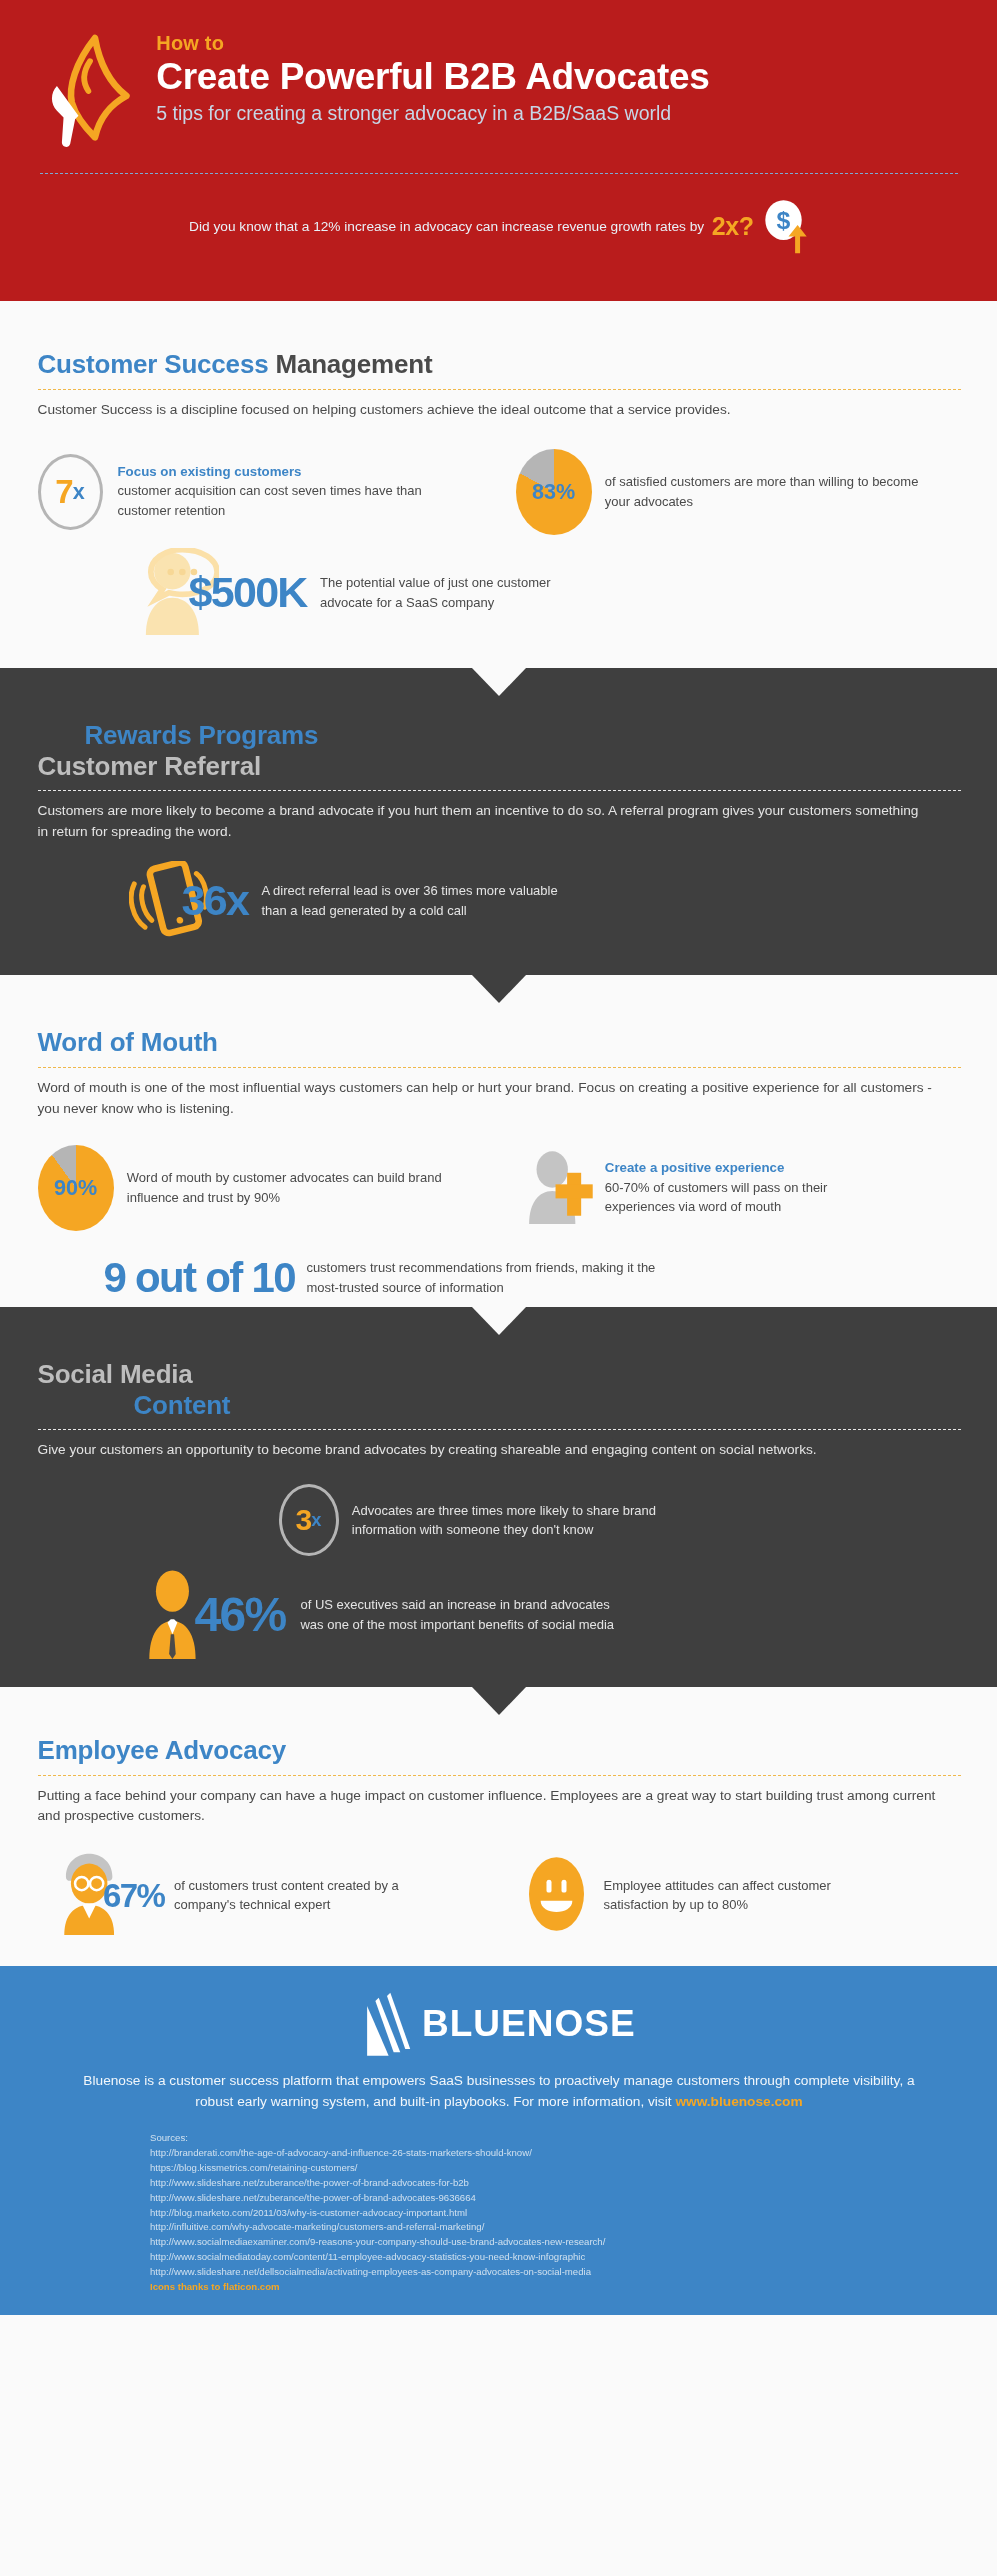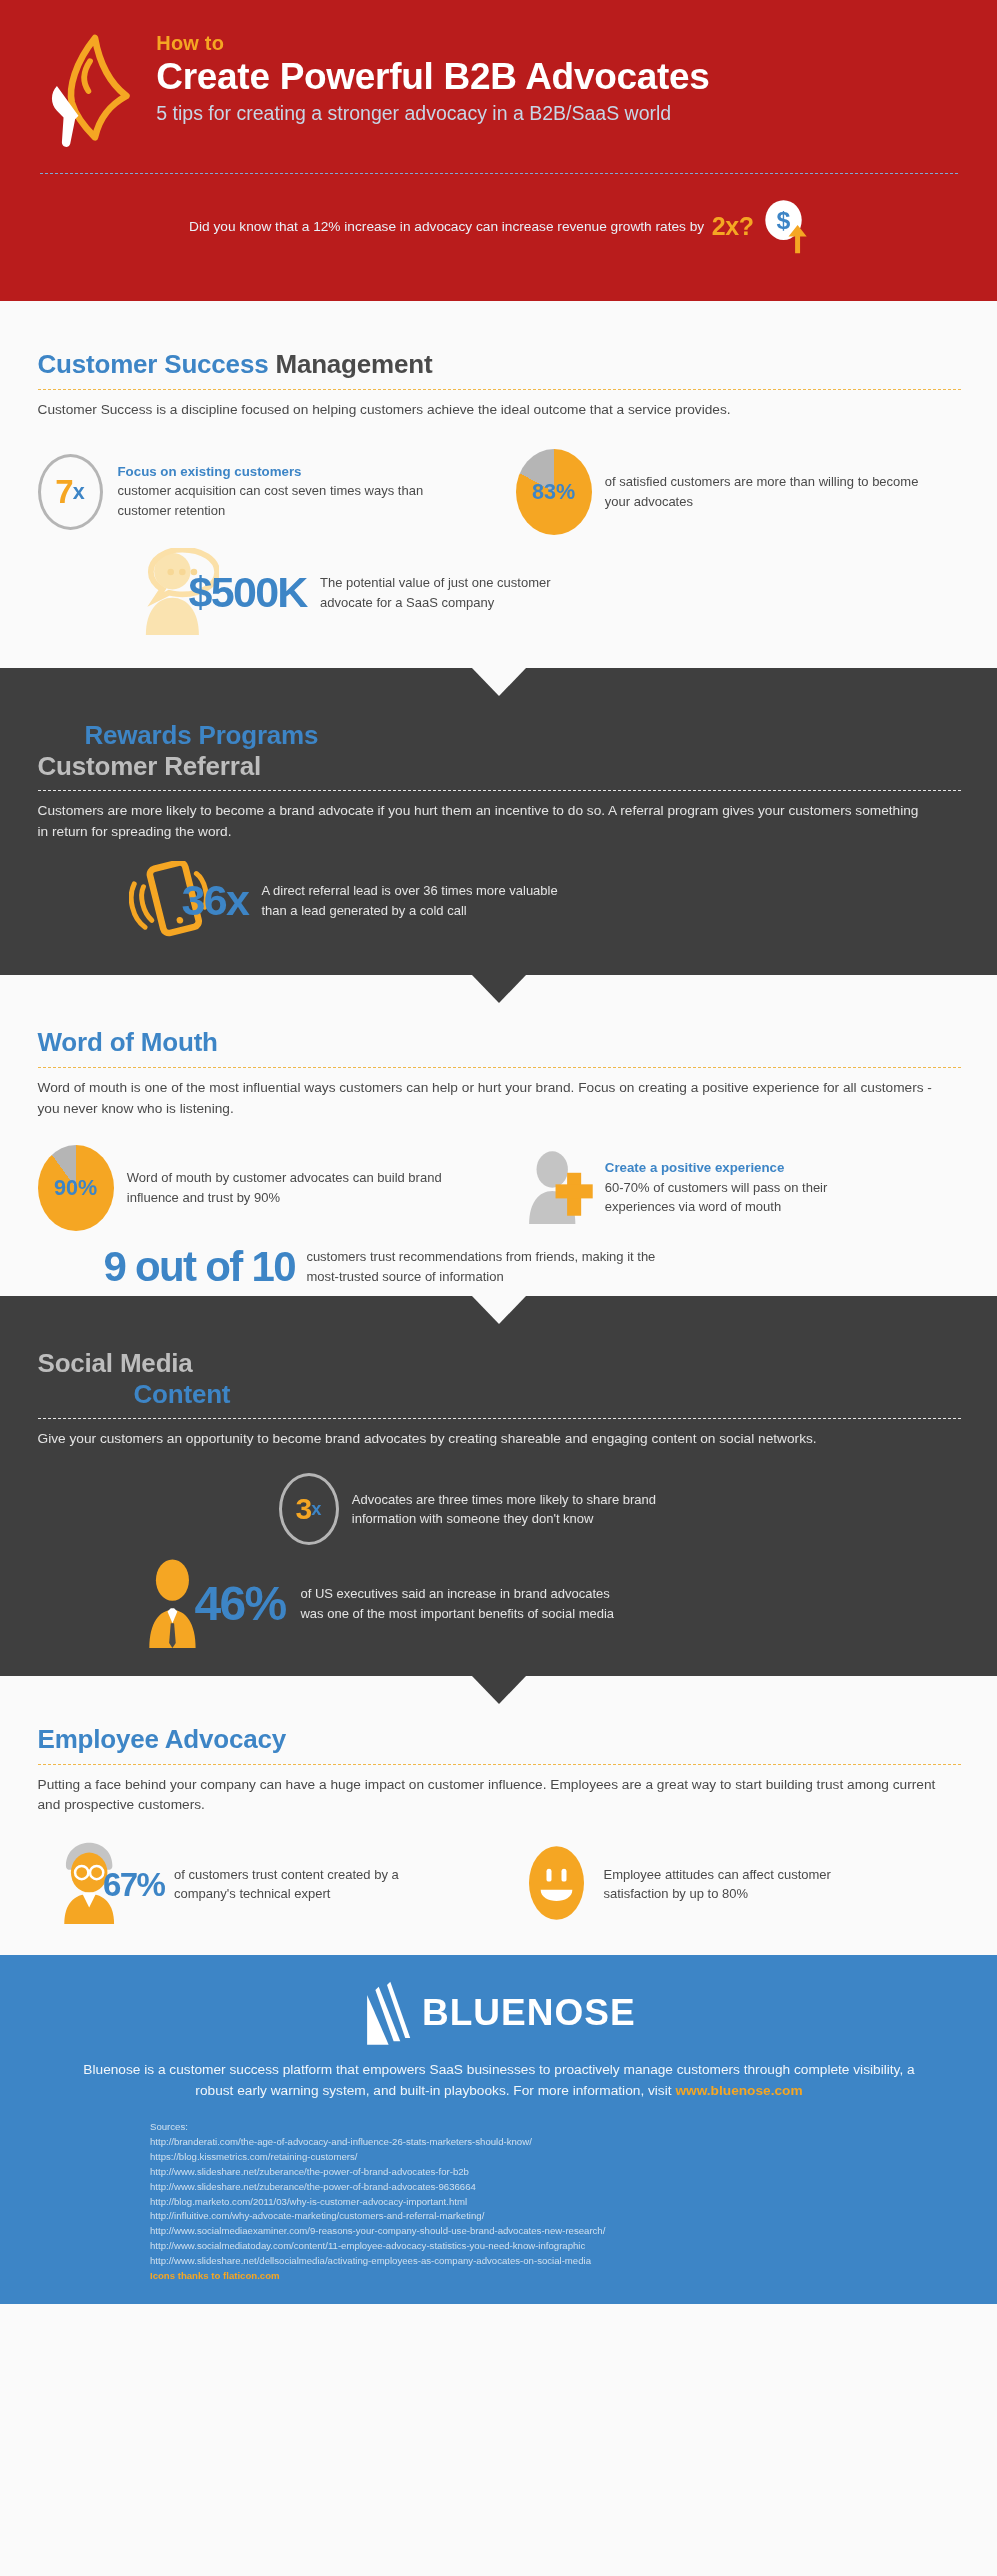--- a/index.html
+++ b/index.html
@@ -182,21 +182,21 @@
       <div class="sec-body body-dark" style="width:856px;">Customer Success is a discipline focused on helping customers achieve the ideal outcome that a service provides.</div>
 
       <div class="stat-row" style="margin-top:28px;">
         <div class="stat" style="width:478px;">
           <div class="ring ring-grey">
             <span class="ring-num">7</span>
               <span class="ring-x">x</span>
           </div>
           <div class="stat-txt body-dark" style="margin-left:15px;width:349px;">
             <span class="stat-head">Focus on existing customers</span>
-            <span>customer acquisition can cost seven times ways than customer retention</span>
+            <span>customer acquisition can cost seven times have than customer retention</span>
           </div>
         </div>
         <div class="stat">
           <div class="donut" style="background:conic-gradient(#f5a623 0 83%, #b5b5b5 83% 100%);">
             <span>83%</span>
           </div>
           <div class="stat-txt body-dark" style="margin-left:13.3px;width:316px;">of satisfied customers are more than willing to become your advocates</div>
         </div>
       </div>
 
@@ -268,21 +268,21 @@
               <rect x="38" y="44" width="45" height="17" fill="#f5a623"></rect>
             </svg>
           </span>
           <div class="stat-txt body-dark" style="margin-left:8.3px;width:274px;">
             <span class="stat-head">Create a positive experience</span>
             <span>60-70% of customers will pass on their experiences via word of mouth</span>
           </div>
         </div>
       </div>
 
-      <div class="stat" style="margin-top:15px;padding-left:16.6px;align-items:center;">
+      <div class="stat" style="margin-top:26px;padding-left:16.6px;align-items:center;">
         <span class="people">
           <span class="person"><span class="head"></span><span class="body"></span></span>
           <span class="person"><span class="head"></span><span class="body"></span></span>
           <span class="person"><span class="head"></span><span class="body"></span></span>
           <span class="person"><span class="head"></span><span class="body"></span></span>
           <span class="person"><span class="head"></span><span class="body"></span></span>
           <span class="person"><span class="head"></span><span class="body"></span></span>
           <span class="person"><span class="head"></span><span class="body"></span></span>
           <span class="person"><span class="head"></span><span class="body"></span></span>
           <span class="person"><span class="head"></span><span class="body"></span></span>

